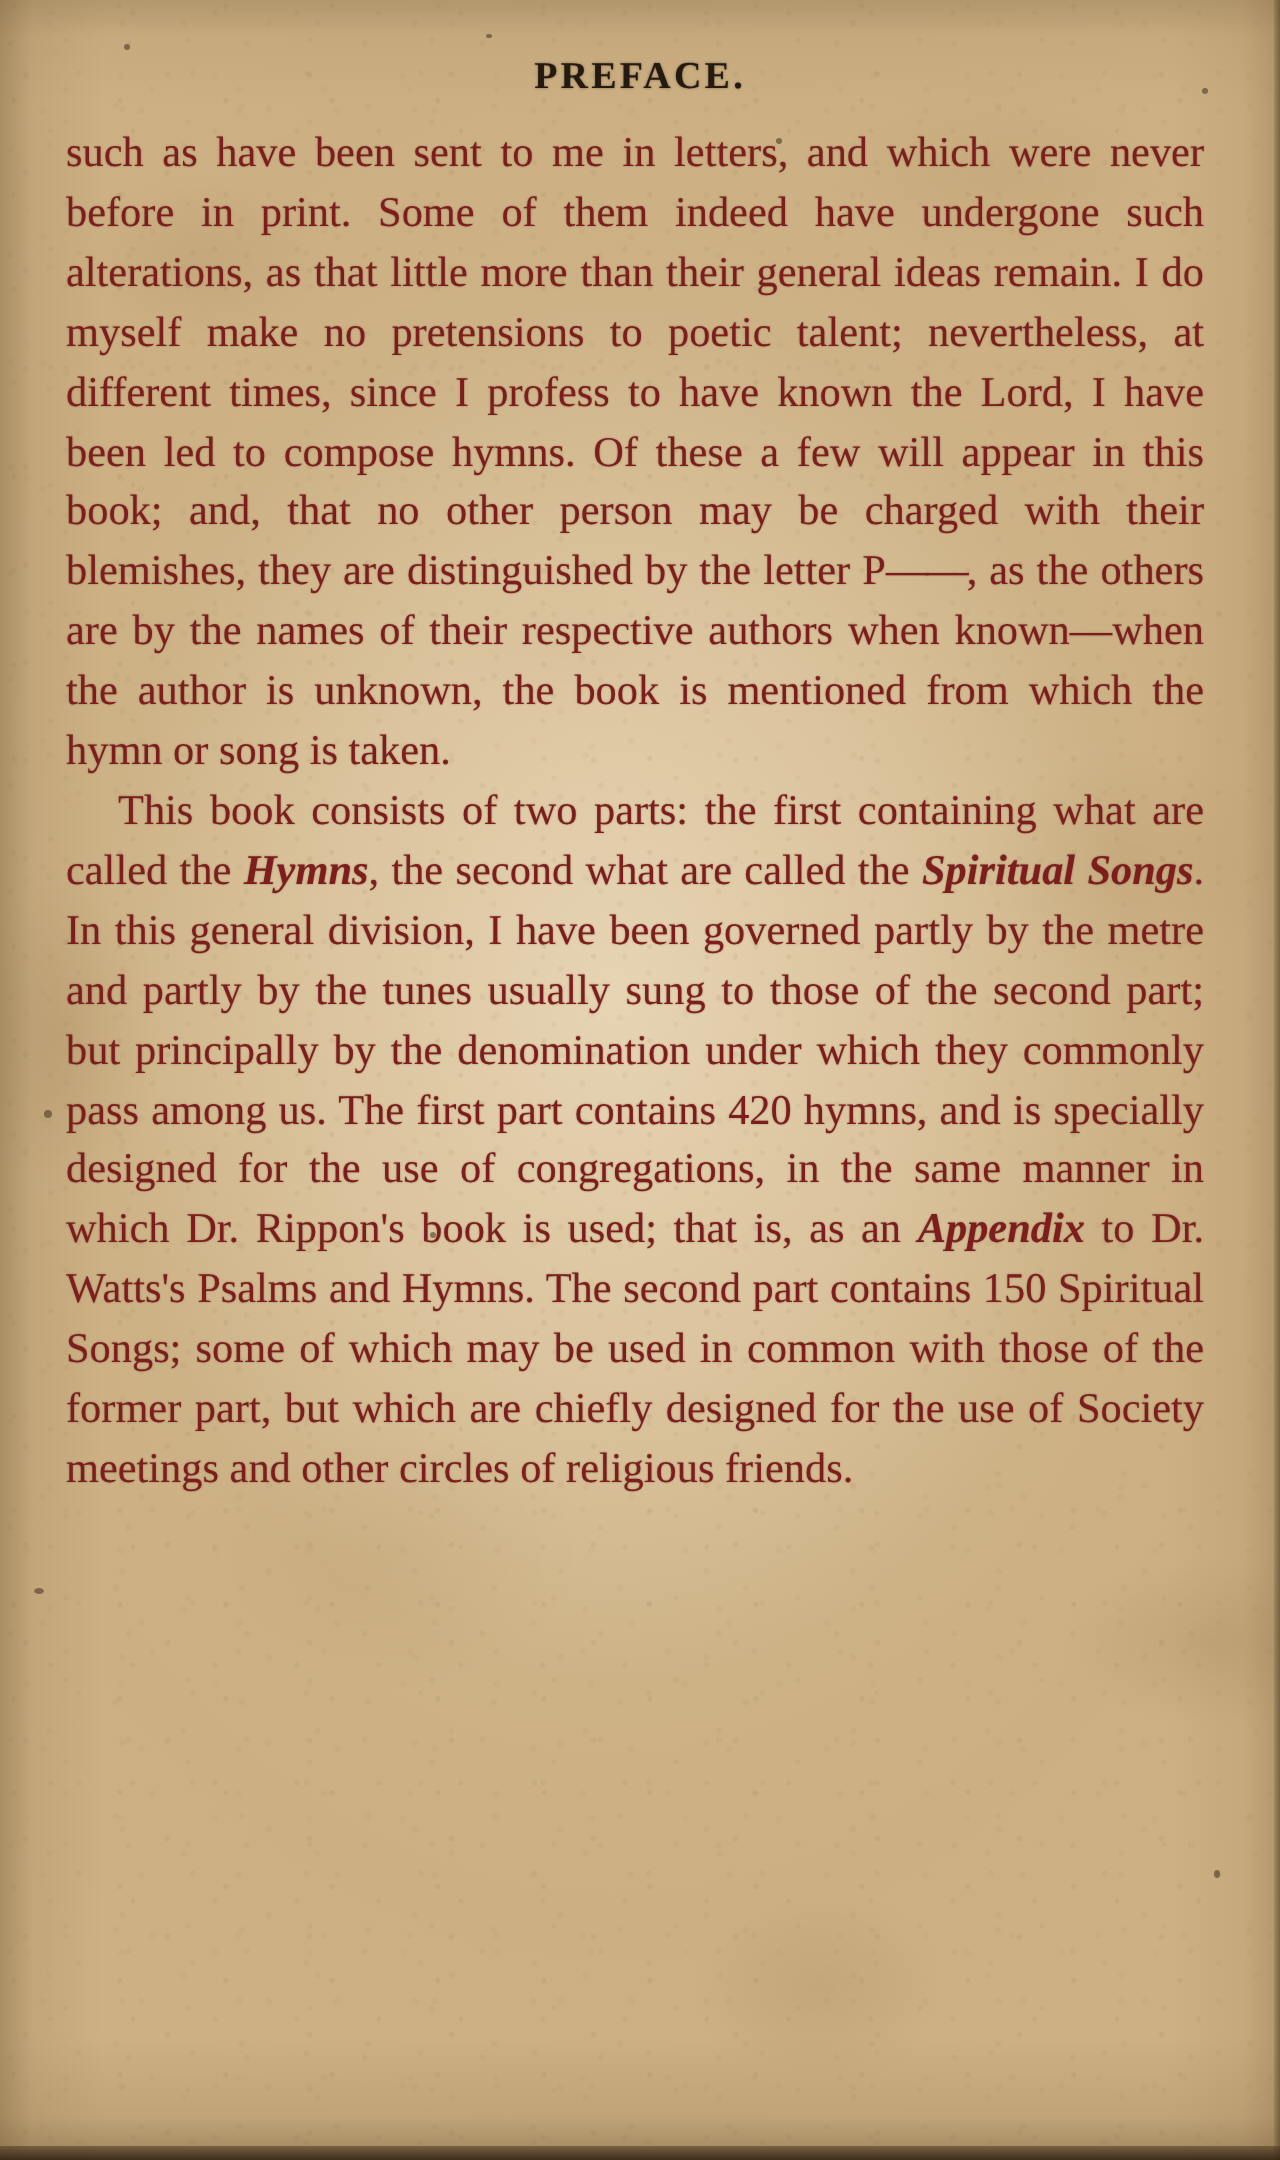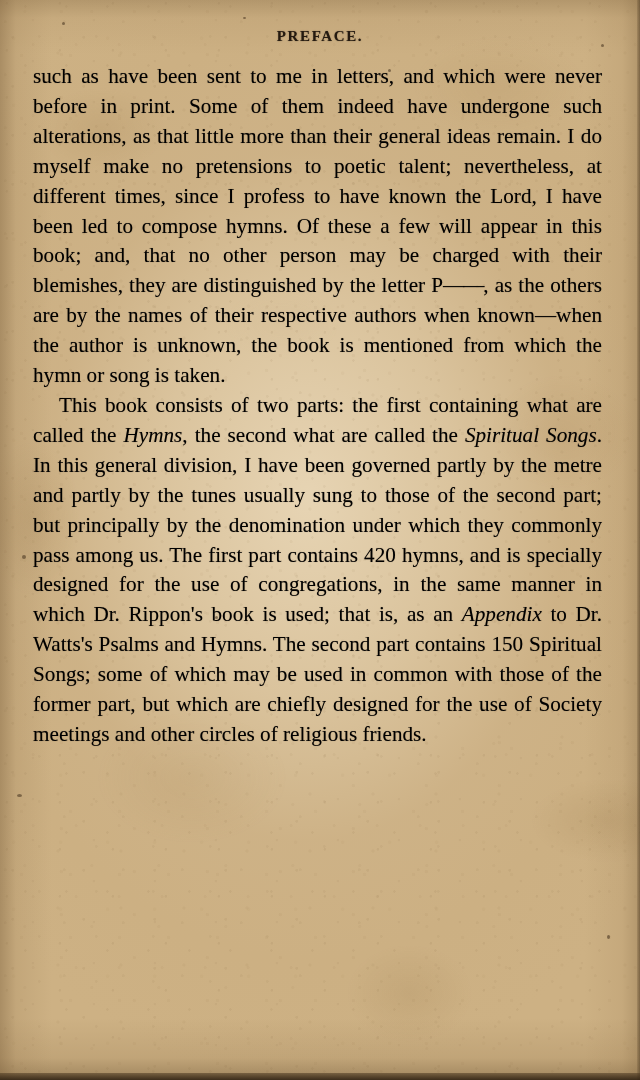--- a/index.html
+++ b/index.html
@@ -103,46 +103,47 @@
     z-index: 5;
   }
 
   .page-header {
     position: absolute;
     top: 28px;
     left: 0;
     width: 640px;
     text-align: center;
     font-weight: bold;
-    font-size: 15px;
+    font-size: 19px;
     letter-spacing: 1.6px;
     color: #241a10;
     text-shadow: 0 0 1.2px rgba(40,28,16,0.55);
   }
 
   .body-text {
     position: absolute;
     top: 62px;
     left: 33px;
     width: 569px;
-    color: #000000;
+    color: #7f1d1d;
     font-size: 21.2px;
     line-height: 29.9px;
     text-align: justify;
     text-shadow: 0 0 0.9px rgba(48,34,20,0.45);
   }
   .body-text p {
     margin: 0;
     text-indent: 26px;
   }
   .body-text p.first {
     text-indent: 0;
   }
   .body-text i {
     font-style: italic;
+    font-weight: bold;
   }
   .dash {
     letter-spacing: -1px;
   }
 </style>
 </head>
 <body>
 
 <div id="page">
 

